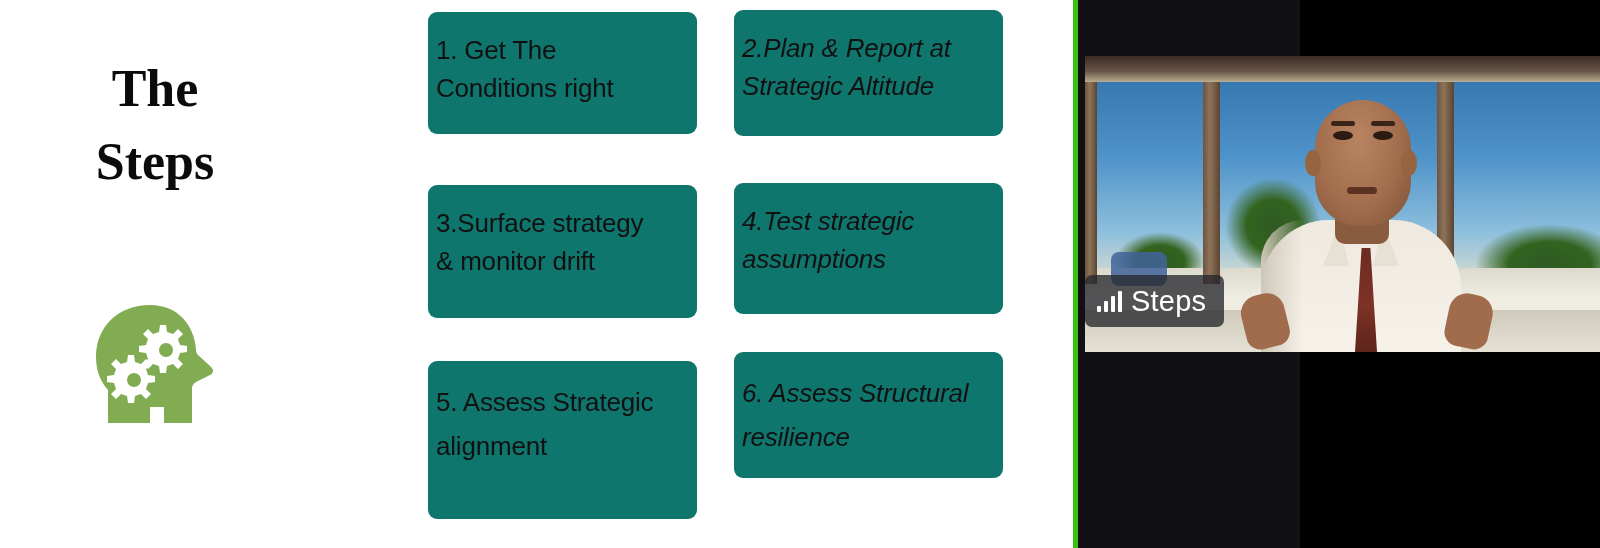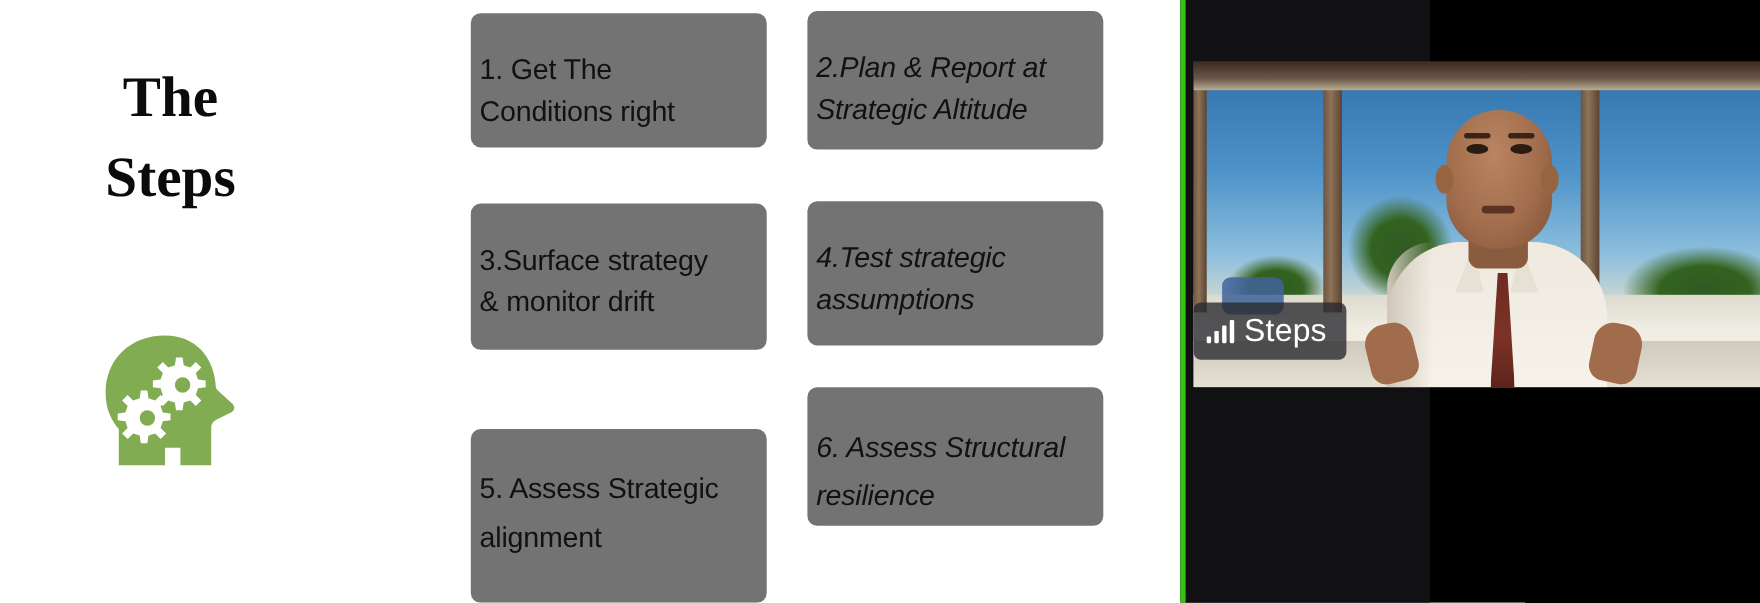--- a/index.html
+++ b/index.html
@@ -55,24 +55,24 @@
   
   .steps-grid {
     position: absolute;
     left: 428px;
     top: 8px;
     width: 576px;
     height: 512px;
   }
   .step-box {
     position: absolute;
-    background: #737373;
+    background: #0f766e;
     border-radius: 9px;
     box-sizing: border-box;
-    padding: 32px 16px 10px 8px;
+    padding: 19px 16px 10px 8px;
   }
   .step-text {
     font-family: "Liberation Sans", sans-serif;
     font-size: 26px;
     line-height: 38px;
     color: #111111;
     font-weight: 400;
     letter-spacing: -0.2px;
   }
 
@@ -81,21 +81,21 @@
   .col-right { left: 306px; width: 269px; font-style: italic; }
 
   .row-1 { top: 4px;   height: 122px; }
   .row-2 { top: 177px; height: 130px; }
   .row-3 { top: 353px; height: 157px; }
 
   .row-1.col-left  { top: 4px;   height: 122px; }
   .row-1.col-right { top: 2px;   height: 126px; }
   .row-2.col-left  { top: 177px; height: 133px; }
   .row-2.col-right { top: 175px; height: 131px; }
-  .row-3.col-left  { top: 353px; height: 158px; margin-top: 29px; }
+  .row-3.col-left  { top: 353px; height: 158px; }
   .row-3.col-right { top: 344px; height: 126px; }
 
   .r3 .step-text { line-height: 44px; }
 
   
   .video-panel {
     position: absolute;
     left: 1073px;
     top: 0px;
     width: 527px;

